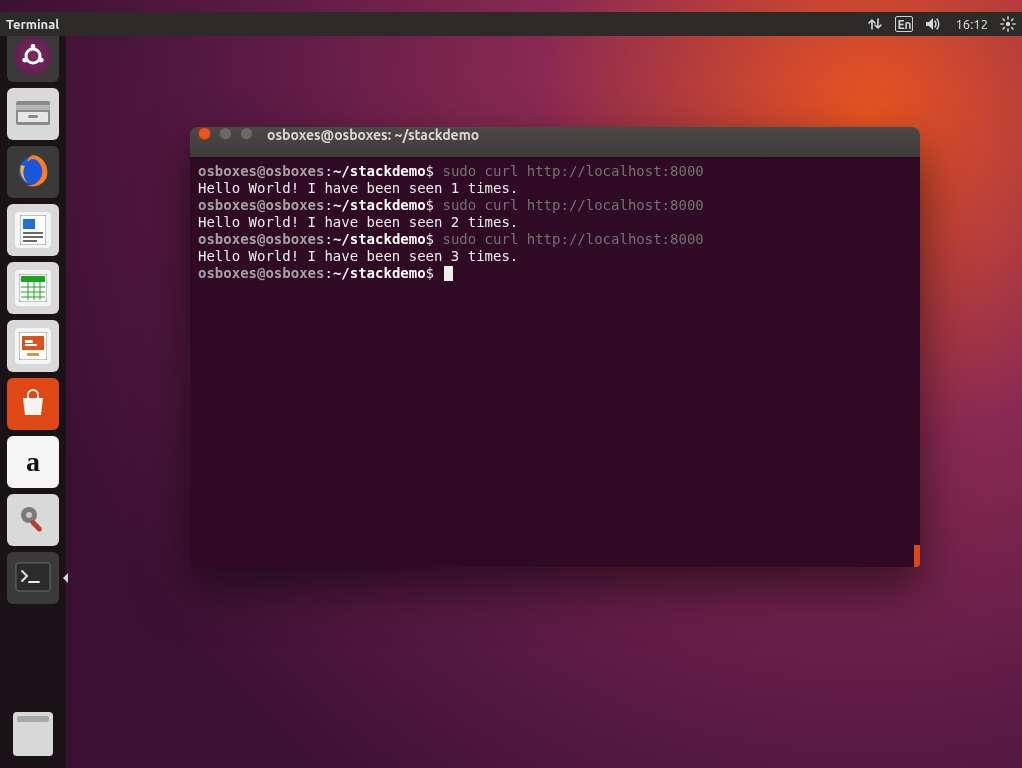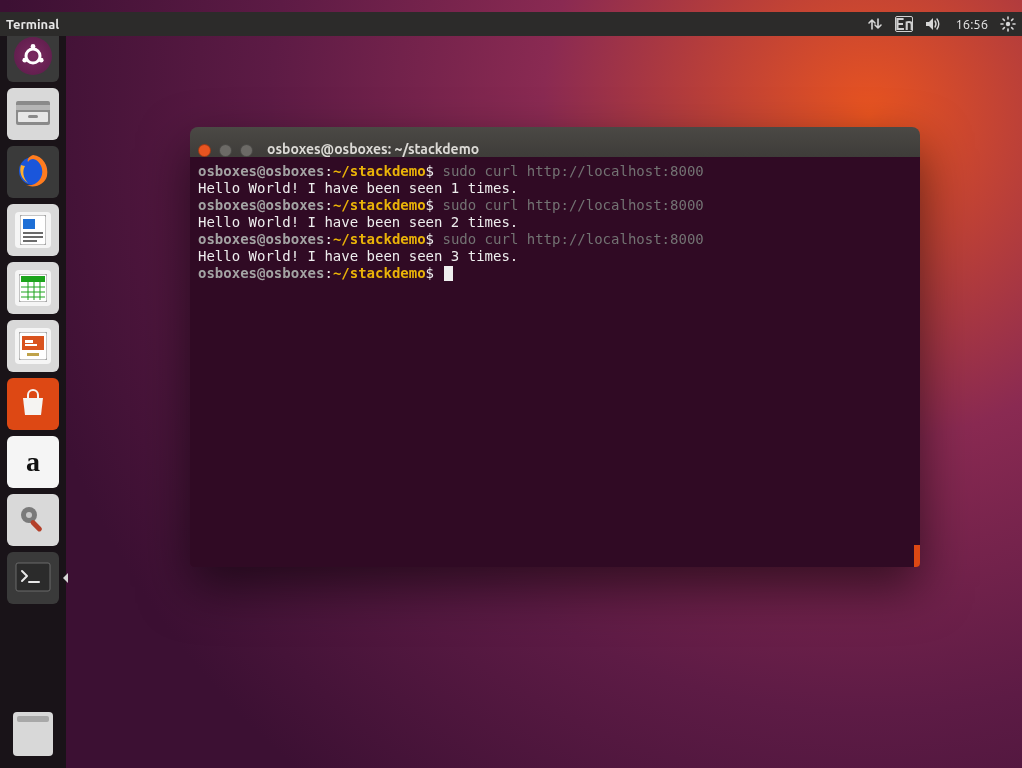--- a/index.html
+++ b/index.html
@@ -14,21 +14,21 @@
     background:#2c2b2a; color:#e6e6e6; display:flex; align-items:center;
     font-size:13px; z-index:50;margin-top:12px;
   }
   .top-panel .app-label { padding-left:6px; font-weight:bold; }
   .top-panel .spacer { flex:1; }
   .indicator { height:24px; display:flex; align-items:center; justify-content:center; padding:0 6px; color:#e6e6e6; }
   .indicator svg { display:block; }
   .kbd-badge {
     width:18px; height:16px; border:1.2px solid #d0d0d0; border-radius:2px;
     display:flex; align-items:center; justify-content:center;
-    font-size:16px; font-weight:bold; color:#d0d0d0;
+    font-size:12px; font-weight:bold; color:#d0d0d0;
   }
   .clock { font-size:13px; padding:0 6px; }
   
   .launcher {
     position:absolute; top:24px; left:0; bottom:0; width:66px;
     background:rgba(20,20,20,0.86); z-index:40;
     display:flex; flex-direction:column; align-items:center; padding-top:6px; gap:6px;
   }
   .launch-item {
     width:52px; height:52px; border-radius:6px;
@@ -56,38 +56,38 @@
   .trash-bin::before{ content:""; position:absolute; top:4px; left:4px; right:4px; height:6px; background:#a8a8a8; border-radius:2px;}
   
   .term-window {
     position:absolute; left:190px; top:127px; width:730px; height:440px;
     border-radius:8px 8px 4px 4px; overflow:hidden;
     box-shadow: 0 20px 50px rgba(0,0,0,0.55);
     z-index:30;
   }
   .term-titlebar {
     height:30px; background:linear-gradient(#4b4945,#3e3c39);
-    display:flex; align-items:flex-end; gap:8px; padding-left:8px;
+    display:flex; align-items:flex-start; gap:8px; padding-left:8px;
     color:#dcdad6; font-size:14px; font-weight:bold;
   }
   .tb-btn { width:13px; height:13px; border-radius:50%; border:1px solid rgba(0,0,0,0.3);}
   .tb-close{ background:#e95420;}
   .tb-min  { background:#6c6a66;}
   .tb-max  { background:#6c6a66;}
   .term-body {
     height:calc(100% - 30px);
     background:#300a24;
     padding:6px 8px;
     font-family:"DejaVu Sans Mono","Ubuntu Mono",monospace;
     font-size:14px; line-height:17px; color:#eeeeee;
     white-space:pre;
     position:relative;
   }
   .p-user { color:#a3a3a3; font-weight:bold; }
-  .p-path { color:#eab308; font-weight:bold; }
+  .p-path { color:#ffffff; font-weight:bold; }
   .p-cmd  { color:#737373; }
   .p-out  { color:#eeeeee; }
   .cursor {
     display:inline-block; width:9px; height:15px; background:#eeeeee;
     vertical-align:text-bottom; margin-left:2px;
   }
   .scroll-hint{
     position:absolute; right:0; bottom:0; width:6px; height:22px;
     background:#dd4814;
   }
@@ -111,21 +111,21 @@
   </span>
 
   <span class="indicator">
     <svg width="18" height="14" viewBox="0 0 18 14">
       <path d="M1 5 H4 L8 1 V13 L4 9 H1 Z" fill="#d6d6d6"></path>
       <path d="M10 4 Q12 7 10 10" stroke="#d6d6d6" stroke-width="1.4" fill="none" stroke-linecap="round"></path>
       <path d="M12 2 Q15.5 7 12 12" stroke="#d6d6d6" stroke-width="1.4" fill="none" stroke-linecap="round"></path>
     </svg>
   </span>
 
-  <span class="indicator clock">16:56</span>
+  <span class="indicator clock">16:12</span>
 
   <span class="indicator">
     <svg width="16" height="16" viewBox="0 0 16 16">
       <circle cx="8" cy="8" r="2.2" fill="#d6d6d6"></circle>
       <g stroke="#d6d6d6" stroke-width="1.6" stroke-linecap="round">
         <path d="M8 1 V3"></path>
           <path d="M8 13 V15"></path>
         <path d="M1 8 H3"></path>
           <path d="M13 8 H15"></path>
         <path d="M3 3 L4.4 4.4"></path>

